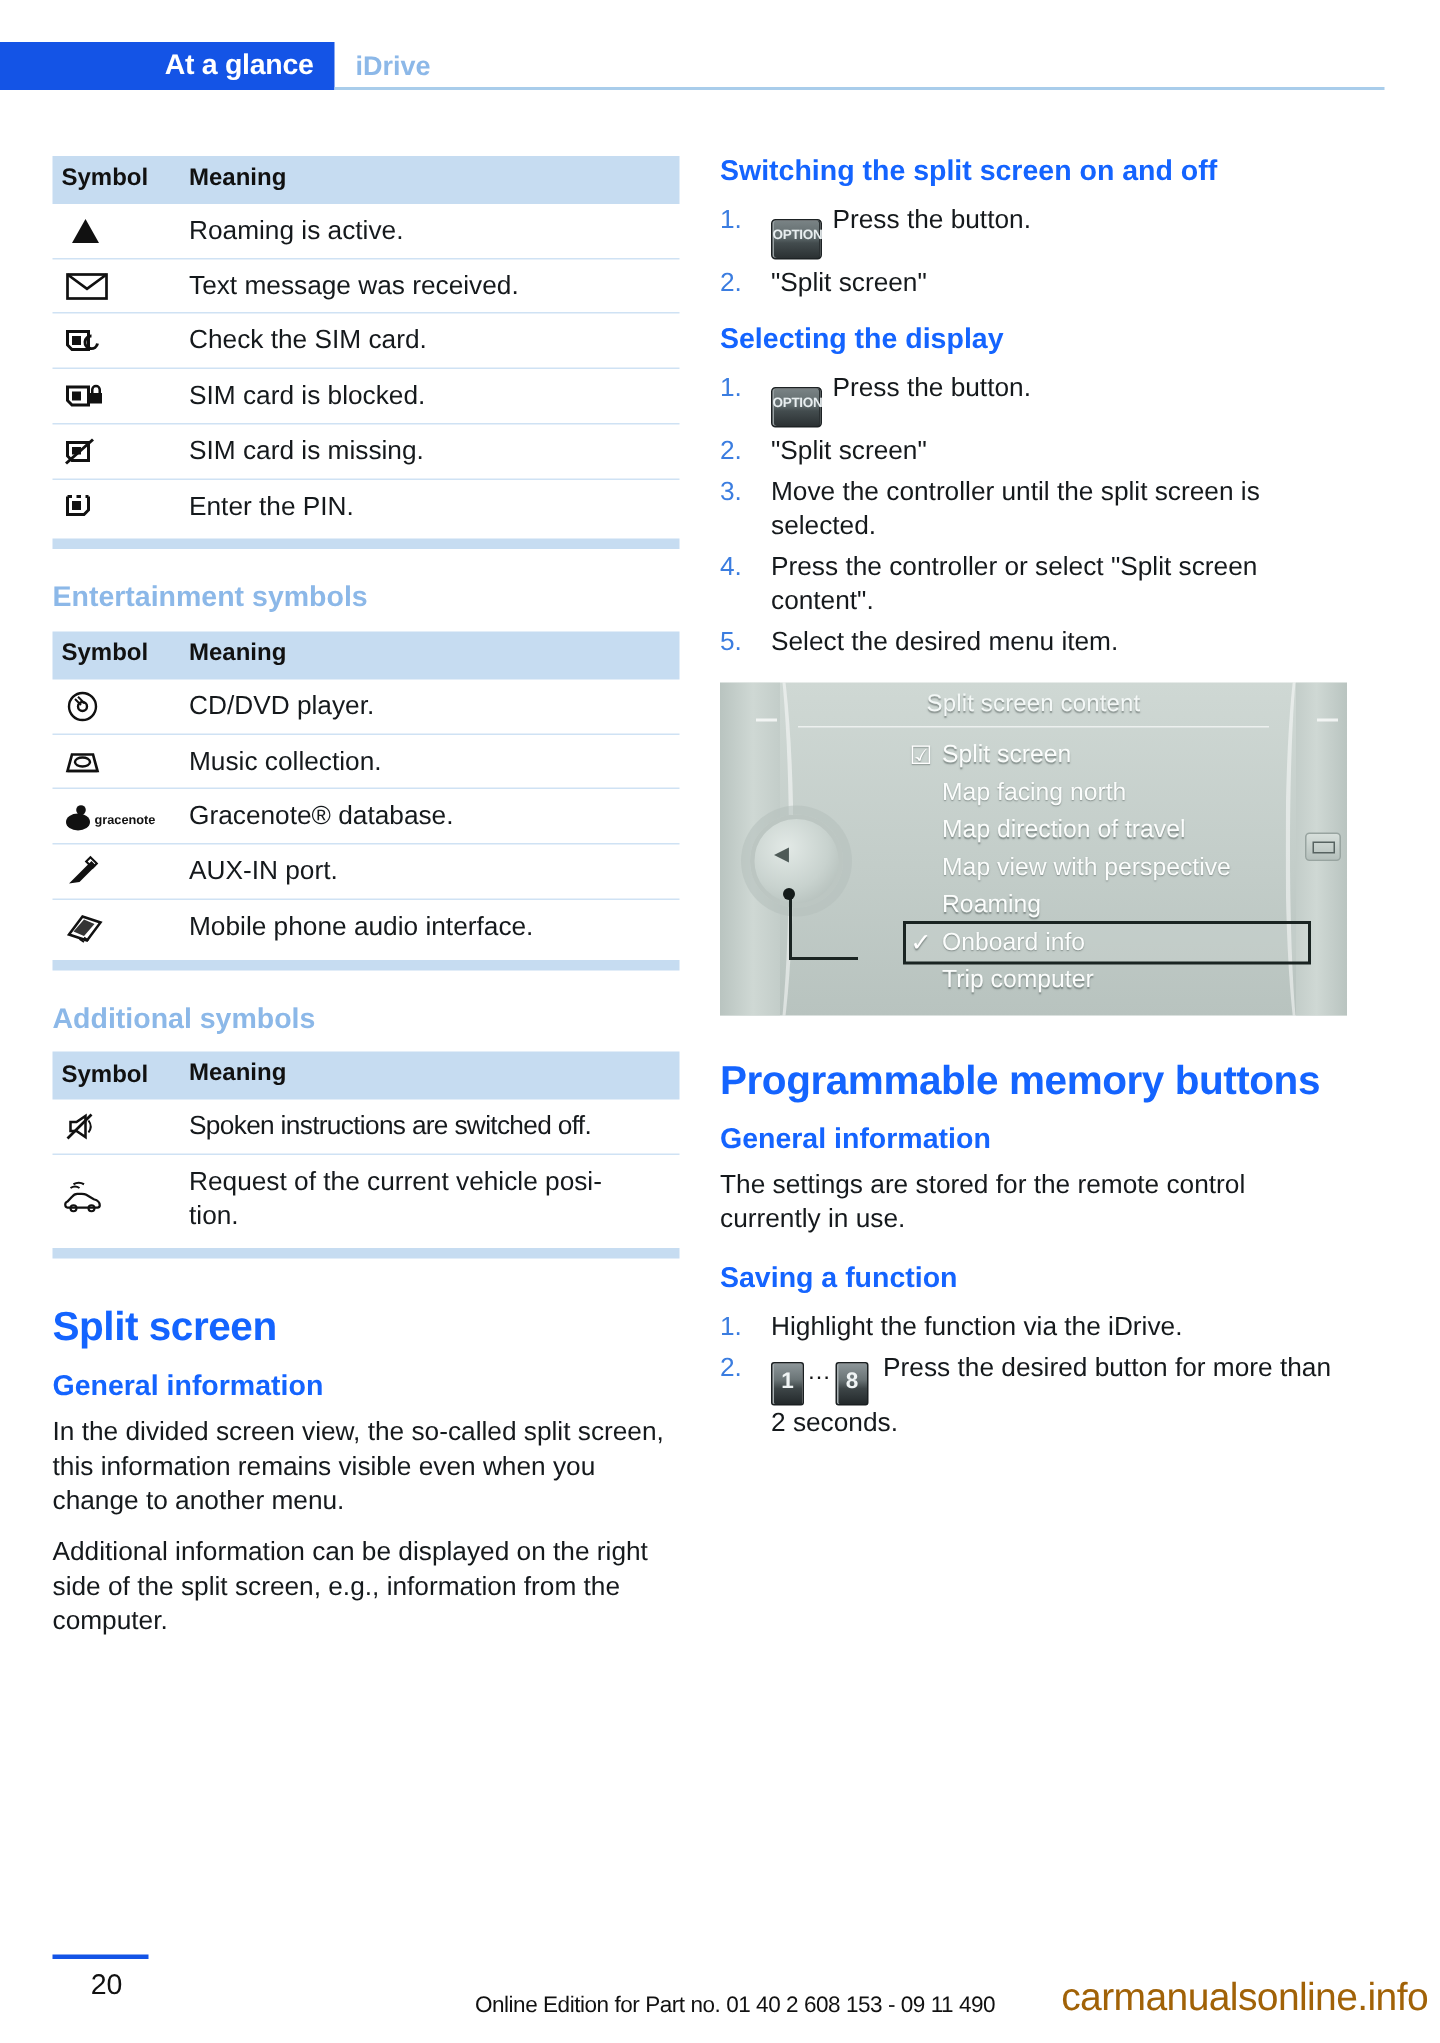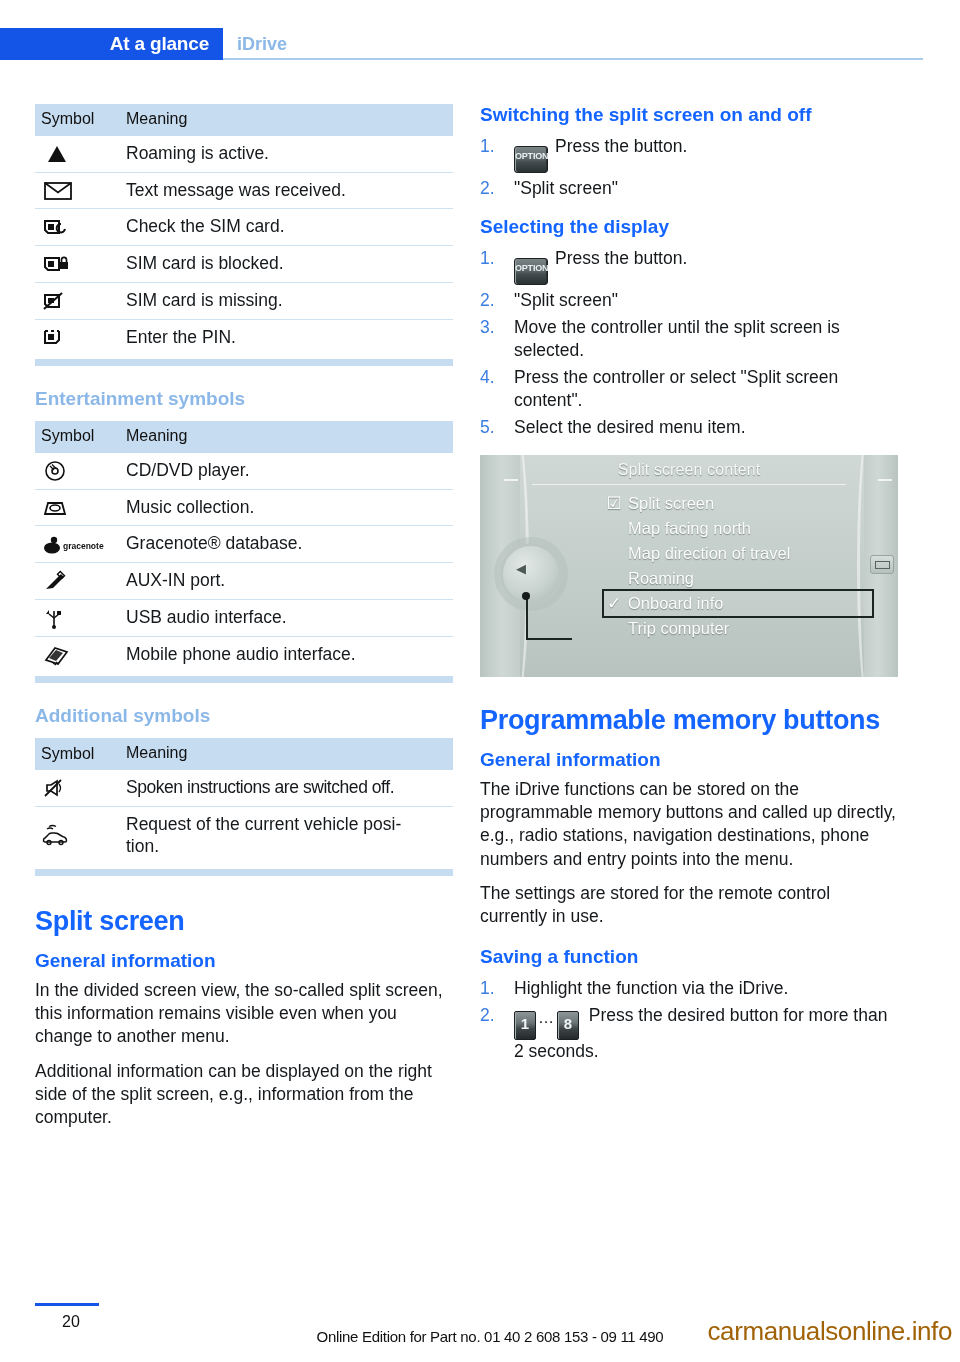--- a/index.html
+++ b/index.html
@@ -103,21 +103,21 @@
   table.symtab {
     width: 418px;
     border-collapse: collapse;
     margin: 0 0 4px 0;
   }
   table.symtab tr.head td {
     background: #c6dcf1;
     font-size: 16px;
     color: #111111;
     padding: 5px 0 6px 0;
-    font-weight: normal;
+    font-weight: bold;
     margin-left: 42px;
   }
   table.symtab td.sym {
     width: 84px;
     text-align: left;
     padding-left: 6px;
     vertical-align: middle;
   }
   table.symtab tr.head td.sym { padding-left: 6px; }
   table.symtab td.mean {
@@ -361,21 +361,21 @@
     left: 35px;
     top: 1303px;
     width: 64px;
     height: 3px;
     background: #1454e6;
   }
   .footer-pageno {
     position: absolute;
     left: 71px;
     top: 1313px;
-    font-size: 16px;
+    font-size: 19px;
     color: #111111;
     transform: translateX(-50%);
   }
   .footer-note {
     position: absolute;
     left: 0;
     top: 1328px;
     width: 960px;
     text-align: center;
     font-size: 15px;
@@ -510,32 +510,20 @@
       <td class="mean">Gracenote® database.</td>
     </tr>
     <tr class="row">
       <td class="sym">
         <span class="glyph"><svg width="34" height="26" viewBox="0 0 34 26">
           <path d="M5,21 L9,17 L15,11 L20,6 L23,9 L18,14 L12,20 z" fill="#111"></path>
           <rect x="17" y="5" width="6" height="4" transform="rotate(45 20 7)" fill="none" stroke="#111" stroke-width="1.4"></rect>
         </svg></span>
       </td>
       <td class="mean">AUX-IN port.</td>
-    </tr>
-    <tr class="row">
-      <td class="sym">
-        <span class="glyph"><svg width="34" height="26" viewBox="0 0 34 26">
-          <line x1="13" y1="6" x2="13" y2="21" stroke="#111" stroke-width="1.6"></line>
-          <circle cx="13" cy="22" r="2" fill="#111"></circle>
-          <path d="M13,13 L8,9 M13,13 L18,9" stroke="#111" stroke-width="1.5" fill="none"></path>
-          <polygon points="8,9 8,5 5,9" fill="#111"></polygon>
-          <rect x="16" y="6" width="4" height="4" fill="#111"></rect>
-        </svg></span>
-      </td>
-      <td class="mean">USB audio interface.</td>
     </tr>
     <tr class="row last">
       <td class="sym">
         <span class="glyph"><svg width="34" height="26" viewBox="0 0 34 26">
           <path d="M5,18 L14,6 L26,10 L17,22 z" fill="none" stroke="#111" stroke-width="1.7"></path>
           <path d="M8,16 L15,8 L22,11 L15,19 z" fill="#111" opacity="0.85"></path>
           <path d="M12,21 l3,2 M15,20 l3,2" stroke="#111" stroke-width="1.2"></path>
         </svg></span>
       </td>
       <td class="mean">Mobile phone audio interface.</td>
@@ -620,33 +608,33 @@
     <div class="fig-arc"></div>
     <div class="fig-arc2"></div>
     <div class="fig-dash-l"></div>
     <div class="fig-dash-r"></div>
     <div class="fig-title">Split screen content</div>
     <div class="fig-titlerule"></div>
     <div class="fig-list">
       <div class="fig-item"><span class="tick">☑</span><span>Split screen</span></div>
       <div class="fig-item"><span class="tick"></span><span>Map facing north</span></div>
       <div class="fig-item"><span class="tick"></span><span>Map direction of travel</span></div>
+      <div class="fig-item"><span class="tick"></span><span>Map view with perspective</span></div>
       <div class="fig-item"><span class="tick"></span><span>Roaming</span></div>
       <div class="fig-item selected"><span class="tick">✓</span><span>Onboard info</span></div>
       <div class="fig-item"><span class="tick"></span><span>Trip computer</span></div>
     </div>
     <div class="fig-knob"></div>
     <div class="fig-leader"></div>
     <div class="fig-leaderdot"></div>
     <div class="fig-btn-r"></div>
   </div>
 
   <h1 class="sect">Programmable memory buttons</h1>
   <h2 class="sub">General information</h2>
-  <p class="body">The iDrive functions can be stored on the programmable memory buttons and called up directly, e.g., radio stations, navigation destinations, phone numbers and entry points into the menu.</p>
   <p class="body">The settings are stored for the remote control currently in use.</p>
 
   <h2 class="sub" style="margin-top:18px;margin-bottom:8px;">Saving a function</h2>
   <ol class="steps">
     <li>
       <span>Highlight the function via the iDrive.</span>
     </li>
     <li>
       <span class="btn-mem">1</span><span class="mem-dots">…</span><span class="btn-mem">8</span>&nbsp; <span>Press the desired button for more than 2 seconds.</span>
     </li>

